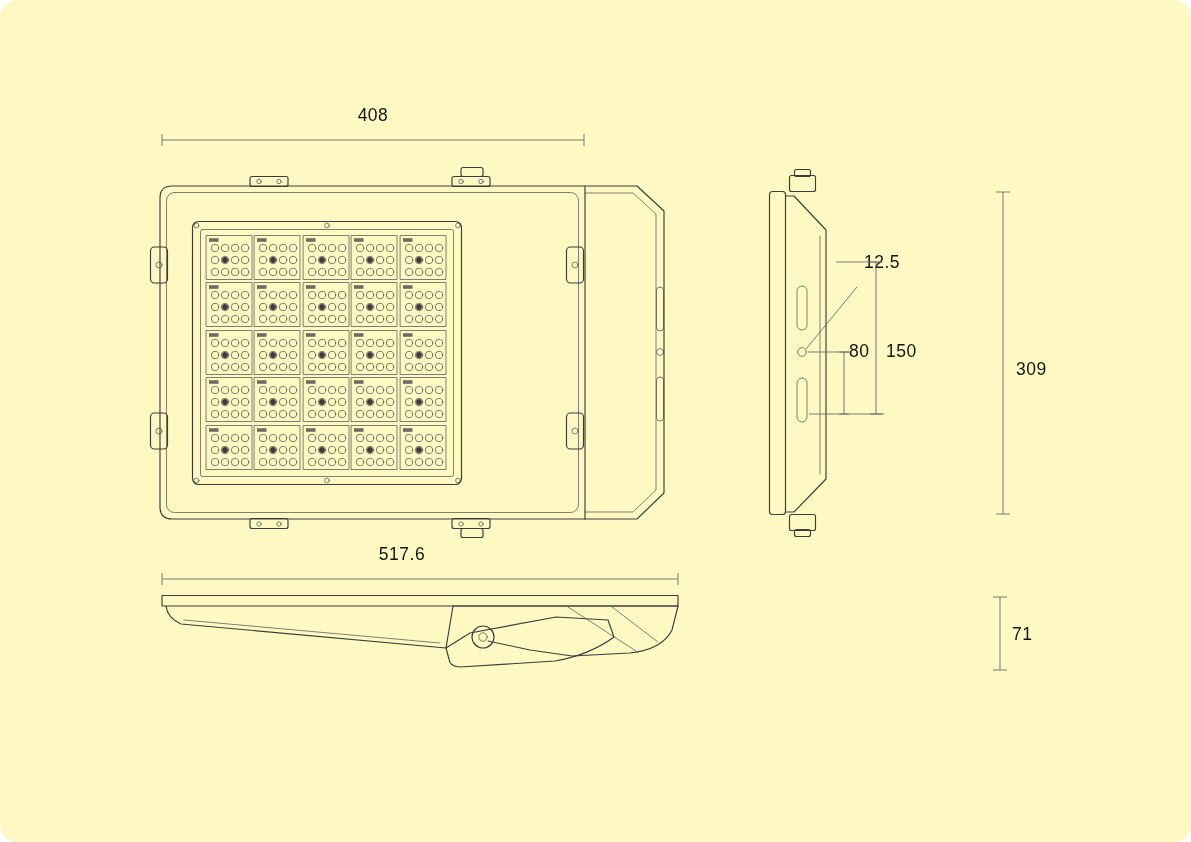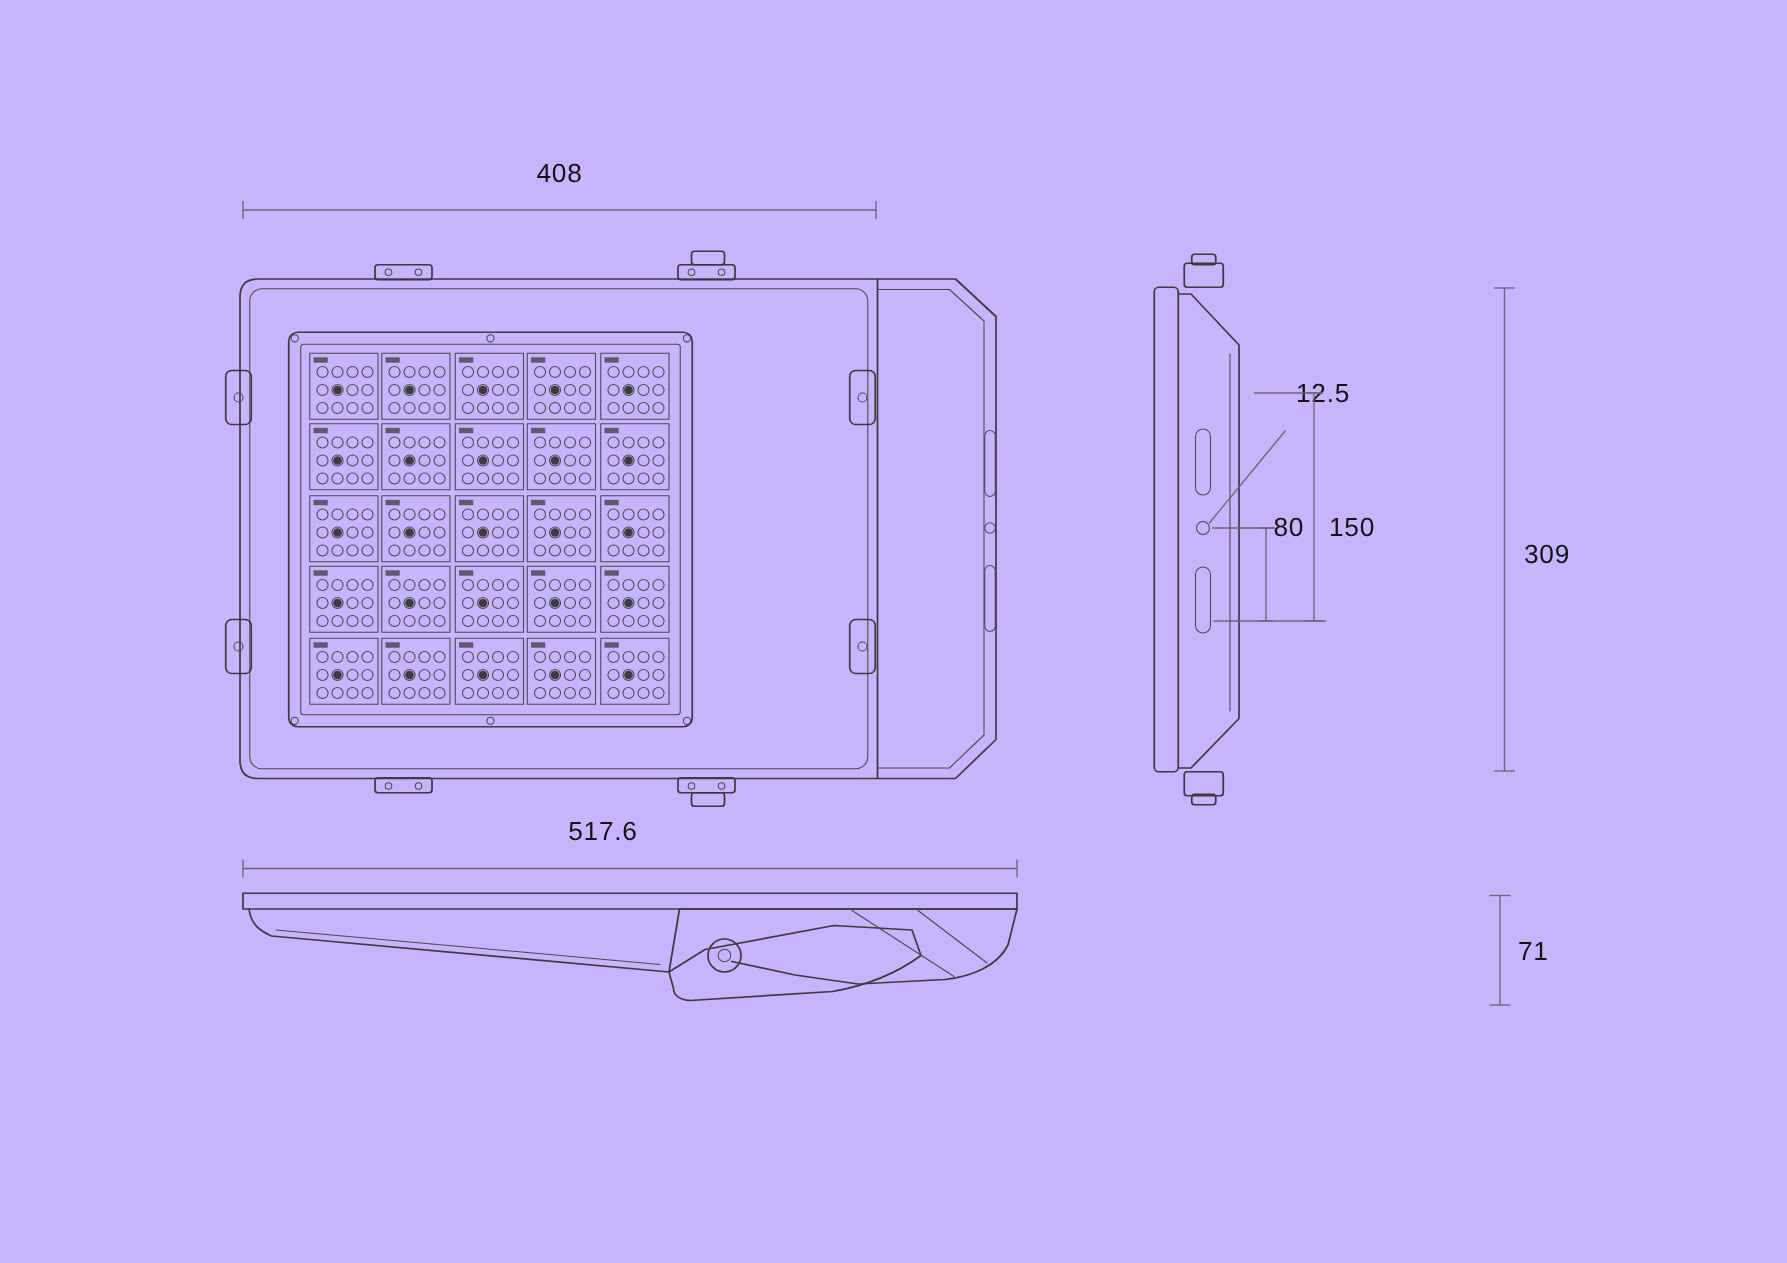--- a/index.html
+++ b/index.html
@@ -1,17 +1,17 @@
 <!DOCTYPE html>
 <html><head>
 <meta charset="utf-8">
 <style>
   html,body{margin:0;padding:0;background:#ffffff;}
-  .canvas{position:relative;width:1191px;height:842px;background:#c4b5fd;overflow:hidden;
-          font-family:"Liberation Sans", sans-serif;}
+  .canvas{position:relative;width:1191px;height:842px;background:#fef9c3;overflow:hidden;
+          font-family:"Liberation Sans", sans-serif;border-radius:17px;}
   svg{position:absolute;left:0;top:0;}
   .s  {fill:none;stroke:#3c3c3c;stroke-width:1.15;stroke-linejoin:round;stroke-linecap:round;}
   .t  {fill:none;stroke:#4a4a4a;stroke-width:0.7;stroke-linejoin:round;stroke-linecap:round;}
   .d  {fill:none;stroke:#6b6b6b;stroke-width:0.9;stroke-linecap:butt;}
   .fdark{fill:#3c3c3c;stroke:none;}
   text.dim{font-family:"Liberation Sans", sans-serif;font-size:17.5px;fill:#141414;letter-spacing:0.5px;}
 </style>
 </head>
 <body>
 

